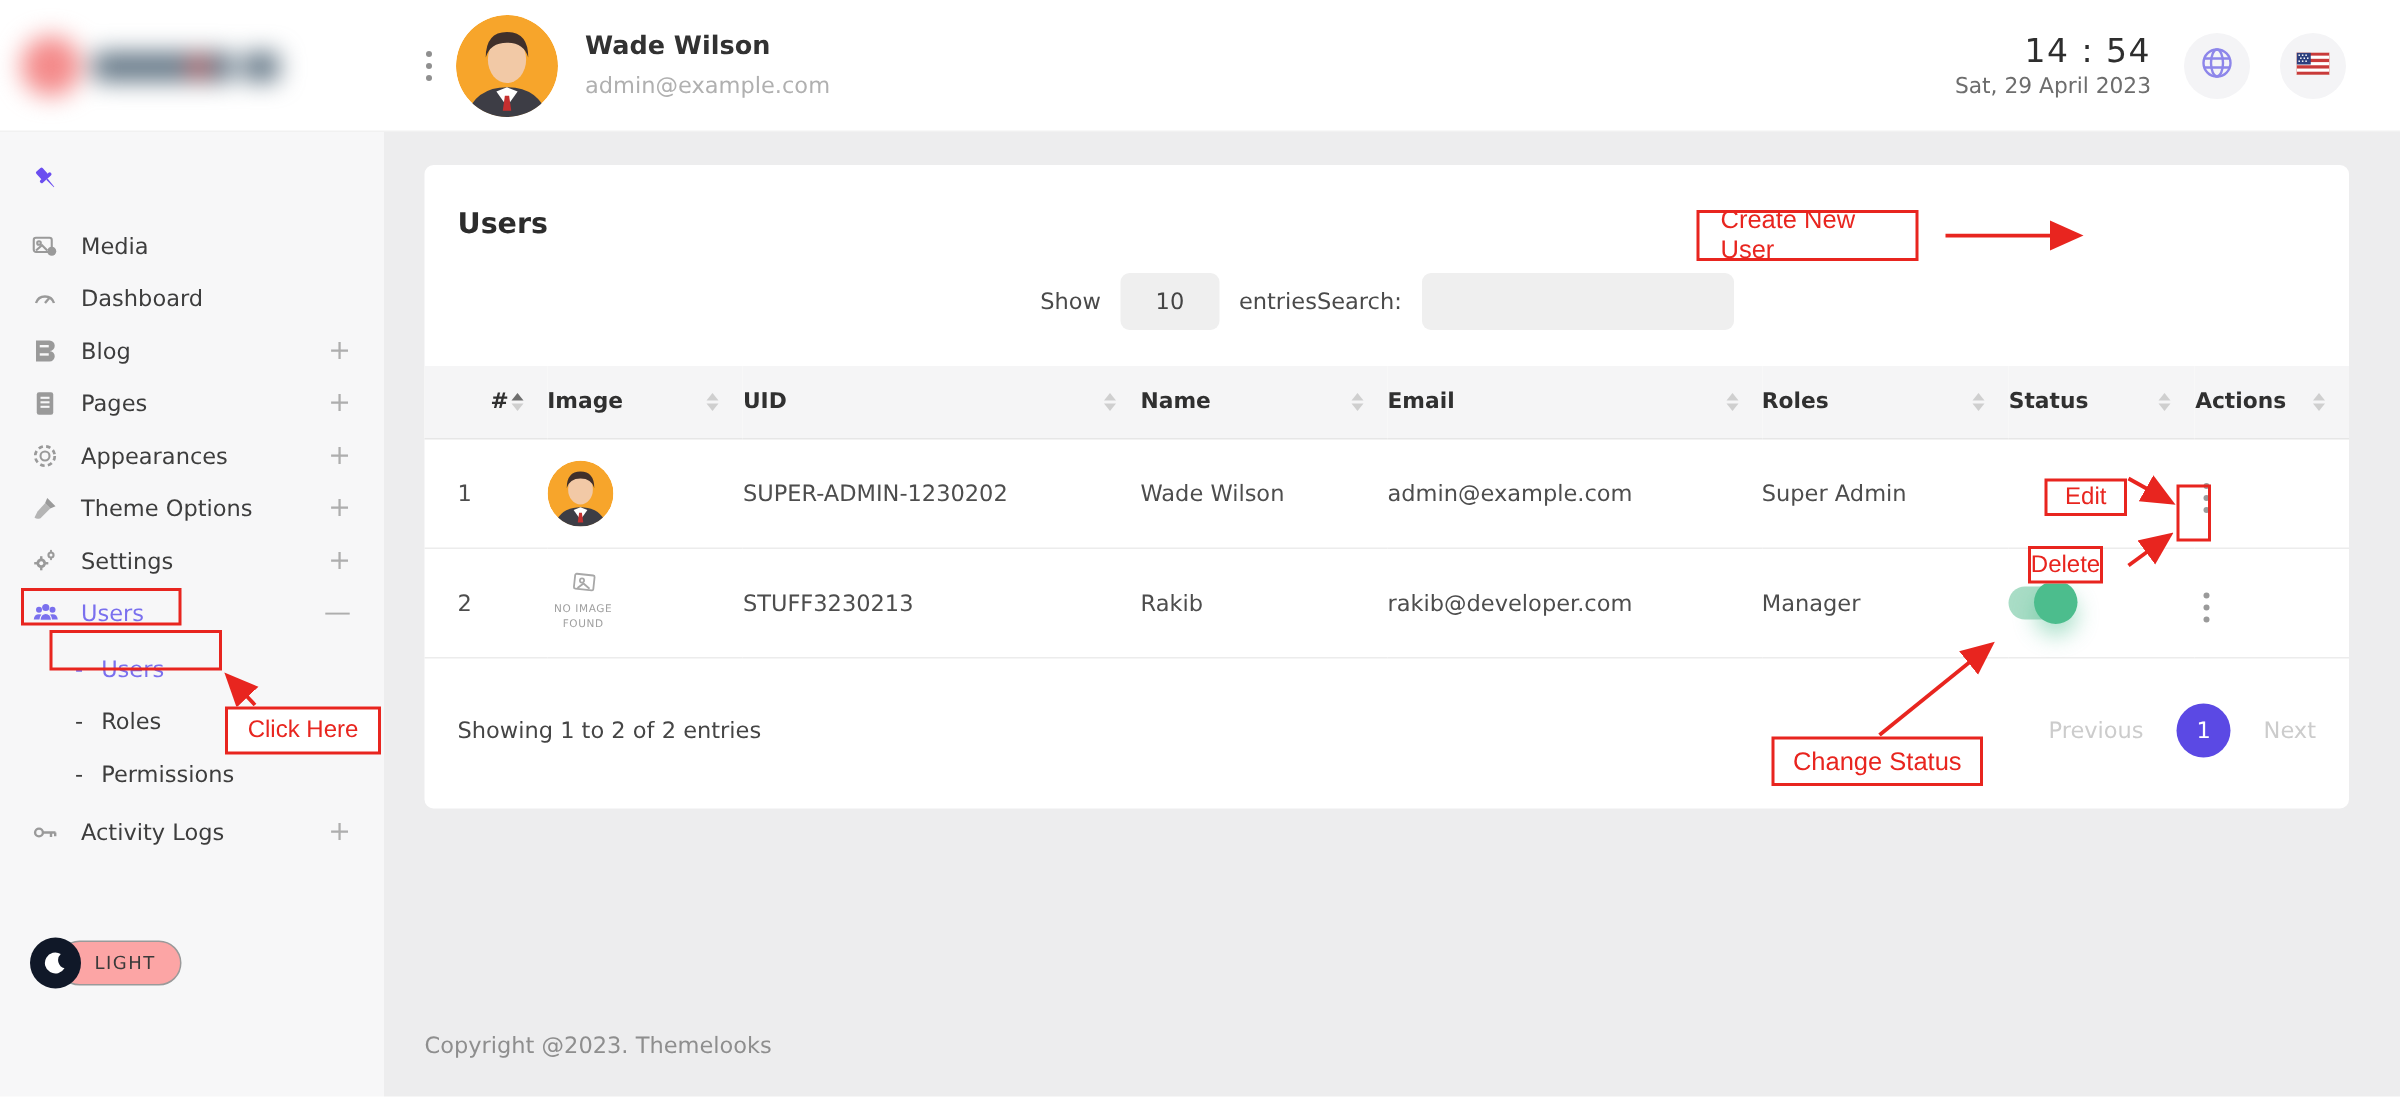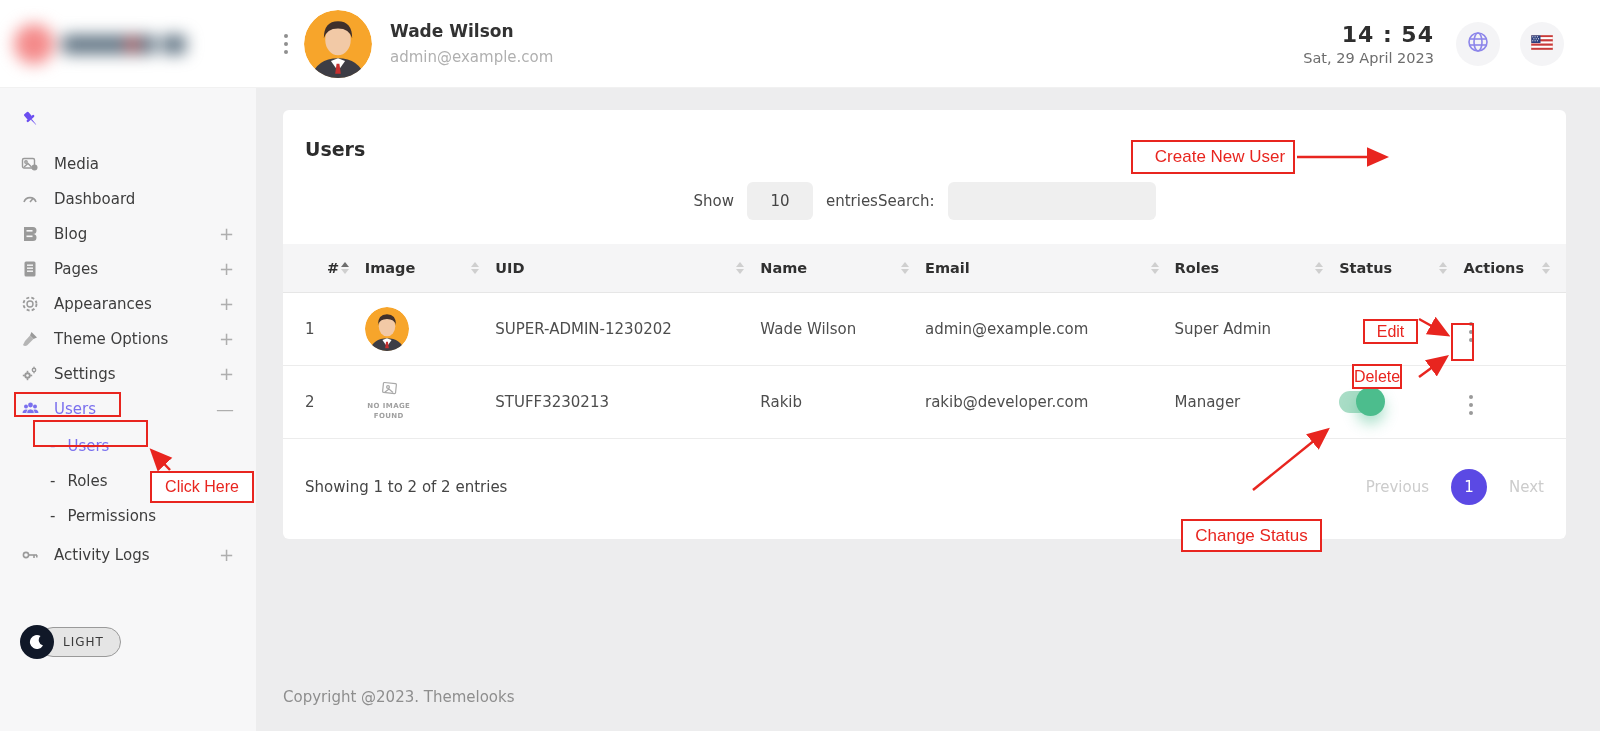--- a/index.html
+++ b/index.html
@@ -15,39 +15,39 @@
   .logo-blur .b3 { position:absolute; left:112px; top:16px; width:13px; height:13px; border-radius:50%; background:#e05252; }
   .logo-blur .b4 { position:absolute; left:148px; top:13px; width:24px; height:19px; border-radius:4px; background:#5d7181; }
   .kebab { display:flex; flex-direction:column; gap:4px; margin-left:28px; cursor:pointer; }
   .kebab i { width:4px; height:4px; border-radius:50%; background:#8f8f8f; }
   .hdr-user { display:flex; align-items:center; margin-left:16px; gap:18px; }
   .avatar-lg { width:68px; height:68px; border-radius:50%; overflow:hidden; flex:0 0 68px; }
   .hdr-name { font-size:17px; font-weight:bold; color:#323232; margin-bottom:7px; }
   .hdr-email { font-size:15px; color:#b0b0b0; }
   .hdr-right { margin-left:auto; display:flex; align-items:center; gap:20px; padding-right:36px; }
   .time-block { text-align:right; margin-right:2px; }
-  .time { font-size:22px; font-weight:bold; color:#2e2e2e; letter-spacing:1px; }
+  .time { font-size:22px; font-weight:normal; color:#2e2e2e; letter-spacing:1px; }
   .date { font-size:14.5px; color:#6d6d6d; margin-top:3px; }
   .btn-pill { background:#5b49e4; color:#fff; font-weight:bold; font-size:14.5px; border:none; border-radius:24px; padding:14px 26px; cursor:pointer; font-family:inherit; }
   .circle-btn { width:44px; height:44px; border-radius:50%; background:#f4f4f6; border:none; display:flex; align-items:center; justify-content:center; cursor:pointer; }
 
   
   .sidebar { position:absolute; left:0; top:88px; width:256px; height:643px; background:#f7f7f8; }
   .pin-wrap { margin:22px 0 0 20px; height:20px; }
   .nav { margin-top:16px; }
   .nav-item { display:flex; align-items:center; height:35px; padding:0 22px 0 20px; gap:14px; font-size:15px; color:#3d3d3d; cursor:pointer; }
   .nav-item .ico { width:20px; display:flex; justify-content:center; }
   .nav-item .expand { margin-left:auto; color:#aeaeae; font-size:18px; font-weight:normal; }
   .nav-item.active { color:#7a70ee; }
   .subnav { margin:2px 0 4px 0; }
   .sub-item { display:flex; align-items:center; gap:12px; height:35px; padding-left:50px; font-size:15px; color:#3d3d3d; cursor:pointer; }
   .sub-item.active { color:#7a70ee; }
   .theme-toggle { position:absolute; left:20px; top:537px; display:flex; align-items:center; cursor:pointer; }
   .moon-circle { width:34px; height:34px; border-radius:50%; background:#101828; display:flex; align-items:center; justify-content:center; z-index:2; }
-  .theme-label { border:1px solid #9a9a9a; border-radius:16px; padding:7px 16px 7px 24px; margin-left:-16px; font-size:12px; color:#3a3a3a; letter-spacing:1px; background:#e5e5e5; }
+  .theme-label { border:1px solid #9a9a9a; border-radius:16px; padding:7px 16px 7px 24px; margin-left:-16px; font-size:12px; color:#3a3a3a; letter-spacing:1px; background:#fca5a5; }
 
   
   .main { position:absolute; left:256px; top:88px; width:1344px; height:643px; background:#ededee; }
   .card { position:absolute; left:27px; top:22px; width:1283px; background:#fff; border-radius:6px; }
   .card-head { display:flex; justify-content:space-between; align-items:center; padding:28px 22px 0 22px; }
   .card-title { font-size:19px; font-weight:bold; color:#2c2c2c; }
   .controls { display:flex; justify-content:center; align-items:center; padding:22px 22px 0 22px; }
   .show-group, .search-group { display:flex; align-items:center; gap:13px; font-size:15px; color:#4a4a4a; }
   .page-len { width:66px; height:38px; background:#efefef; border-radius:6px; display:flex; align-items:center; justify-content:center; font-size:15px; color:#444; cursor:pointer; }
   .search-input { width:208px; height:38px; background:#efefef; border:none; border-radius:6px; font-size:15px; padding:0 12px; font-family:inherit; }
@@ -56,21 +56,21 @@
   thead th { background:#f5f5f6; height:48px; font-size:14.5px; font-weight:bold; color:#303030; text-align:left; border-bottom:1px solid #e6e6e6; }
   .th-inner { display:flex; align-items:center; justify-content:space-between; padding-right:16px; }
   td:first-child, th:first-child .th-inner, th:first-child { padding-left:22px; }
   .sorter { display:flex; flex-direction:column; gap:2px; }
   .arr-up { width:0; height:0; border-left:4px solid transparent; border-right:4px solid transparent; border-bottom:5px solid #cfcfcf; }
   .arr-down { width:0; height:0; border-left:4px solid transparent; border-right:4px solid transparent; border-top:5px solid #cfcfcf; }
   .sorter.asc .arr-up { border-bottom-color:#6e6e6e; }
   tbody td { height:73px; font-size:15px; color:#4d4d4d; border-bottom:1px solid #ececec; vertical-align:middle; }
   .avatar-sm { width:44px; height:44px; border-radius:50%; overflow:hidden; }
   .noimg { width:48px; text-align:center; color:#a0a0a0; }
-  .noimg-text { font-size:7px; font-weight:bold; letter-spacing:.4px; line-height:1.4; margin-top:1px; }
+  .noimg-text { font-size:7px; font-weight:normal; letter-spacing:.4px; line-height:1.4; margin-top:1px; }
   .toggle { position:relative; display:inline-block; width:42px; height:22px; border-radius:11px; background:#a9ddc6; cursor:pointer; vertical-align:middle; }
   .toggle .knob { position:absolute; right:-4px; top:-4px; width:29px; height:29px; border-radius:50%; background:#4cbd8d; box-shadow:0 8px 14px rgba(76,189,141,.45); }
   .kebab-v { display:inline-flex; flex-direction:column; gap:4px; cursor:pointer; padding:4px 6px; }
   .kebab-v i { width:4px; height:4px; border-radius:50%; background:#9a9a9a; }
   .table-footer { display:flex; justify-content:space-between; align-items:center; padding:30px 22px 34px 22px; }
   .summary { font-size:15px; color:#454545; }
   .pager { display:flex; align-items:center; gap:22px; font-size:15px; color:#cccccc; }
   .page-circle { width:36px; height:36px; border-radius:50%; background:#5b49e4; color:#fff; display:flex; align-items:center; justify-content:center; font-size:15px; cursor:pointer; }
   .pager-link { cursor:default; }
   .copyright { position:absolute; left:27px; top:600px; font-size:15px; color:#8e8e8e; }
@@ -494,23 +494,23 @@
         <polygon points="0 0.5, 9 4.5, 0 8.5" fill="#e8251f"></polygon>
       </marker>
     </defs>
     <line x1="1297" y1="157" x2="1384" y2="157" stroke="#e8251f" stroke-width="2.5" marker-end="url(#ah)"></line>
     <line x1="1419" y1="319" x2="1446" y2="334" stroke="#e8251f" stroke-width="2.5" marker-end="url(#ah)"></line>
     <line x1="1419" y1="377" x2="1445" y2="358" stroke="#e8251f" stroke-width="2.5" marker-end="url(#ah)"></line>
     <line x1="1253" y1="490" x2="1326" y2="431" stroke="#e8251f" stroke-width="2.5" marker-end="url(#ah)"></line>
     <line x1="170" y1="470" x2="153" y2="452" stroke="#e8251f" stroke-width="2.5" marker-end="url(#ah)"></line>
   </svg>
 
-  <div class="ann-box" style="left:1131px; top:140px; width:164px; height:34px; font-size:17px;padding-left:14px;">Create New User</div>
+  <div class="ann-box" style="left:1131px; top:140px; width:148px; height:34px; font-size:17px;padding-left:14px;">Create New User</div>
   <div class="ann-box" style="left:1363px; top:319px; width:55px; height:25px; font-size:16px;">Edit</div>
   <div class="ann-box" style="left:1352px; top:364px; width:50px; height:25px; font-size:16px;">Delete</div>
-  <div class="ann-box" style="left:1181px; top:491px; width:141px; height:33px; font-size:17px;margin-top:28px;">Change Status</div>
+  <div class="ann-box" style="left:1181px; top:491px; width:141px; height:33px; font-size:17px;">Change Status</div>
   <div class="ann-box" style="left:150px; top:471px; width:104px; height:32px; font-size:16px;">Click Here</div>
 
   <div class="ann-frame" style="left:14px; top:392px; width:107px; height:25px;"></div>
   <div class="ann-frame" style="left:33px; top:420px; width:115px; height:27px;"></div>
   <div class="ann-frame" style="left:1451px; top:323px; width:23px; height:38px;"></div>
 
 </div>
 
 </body></html>

